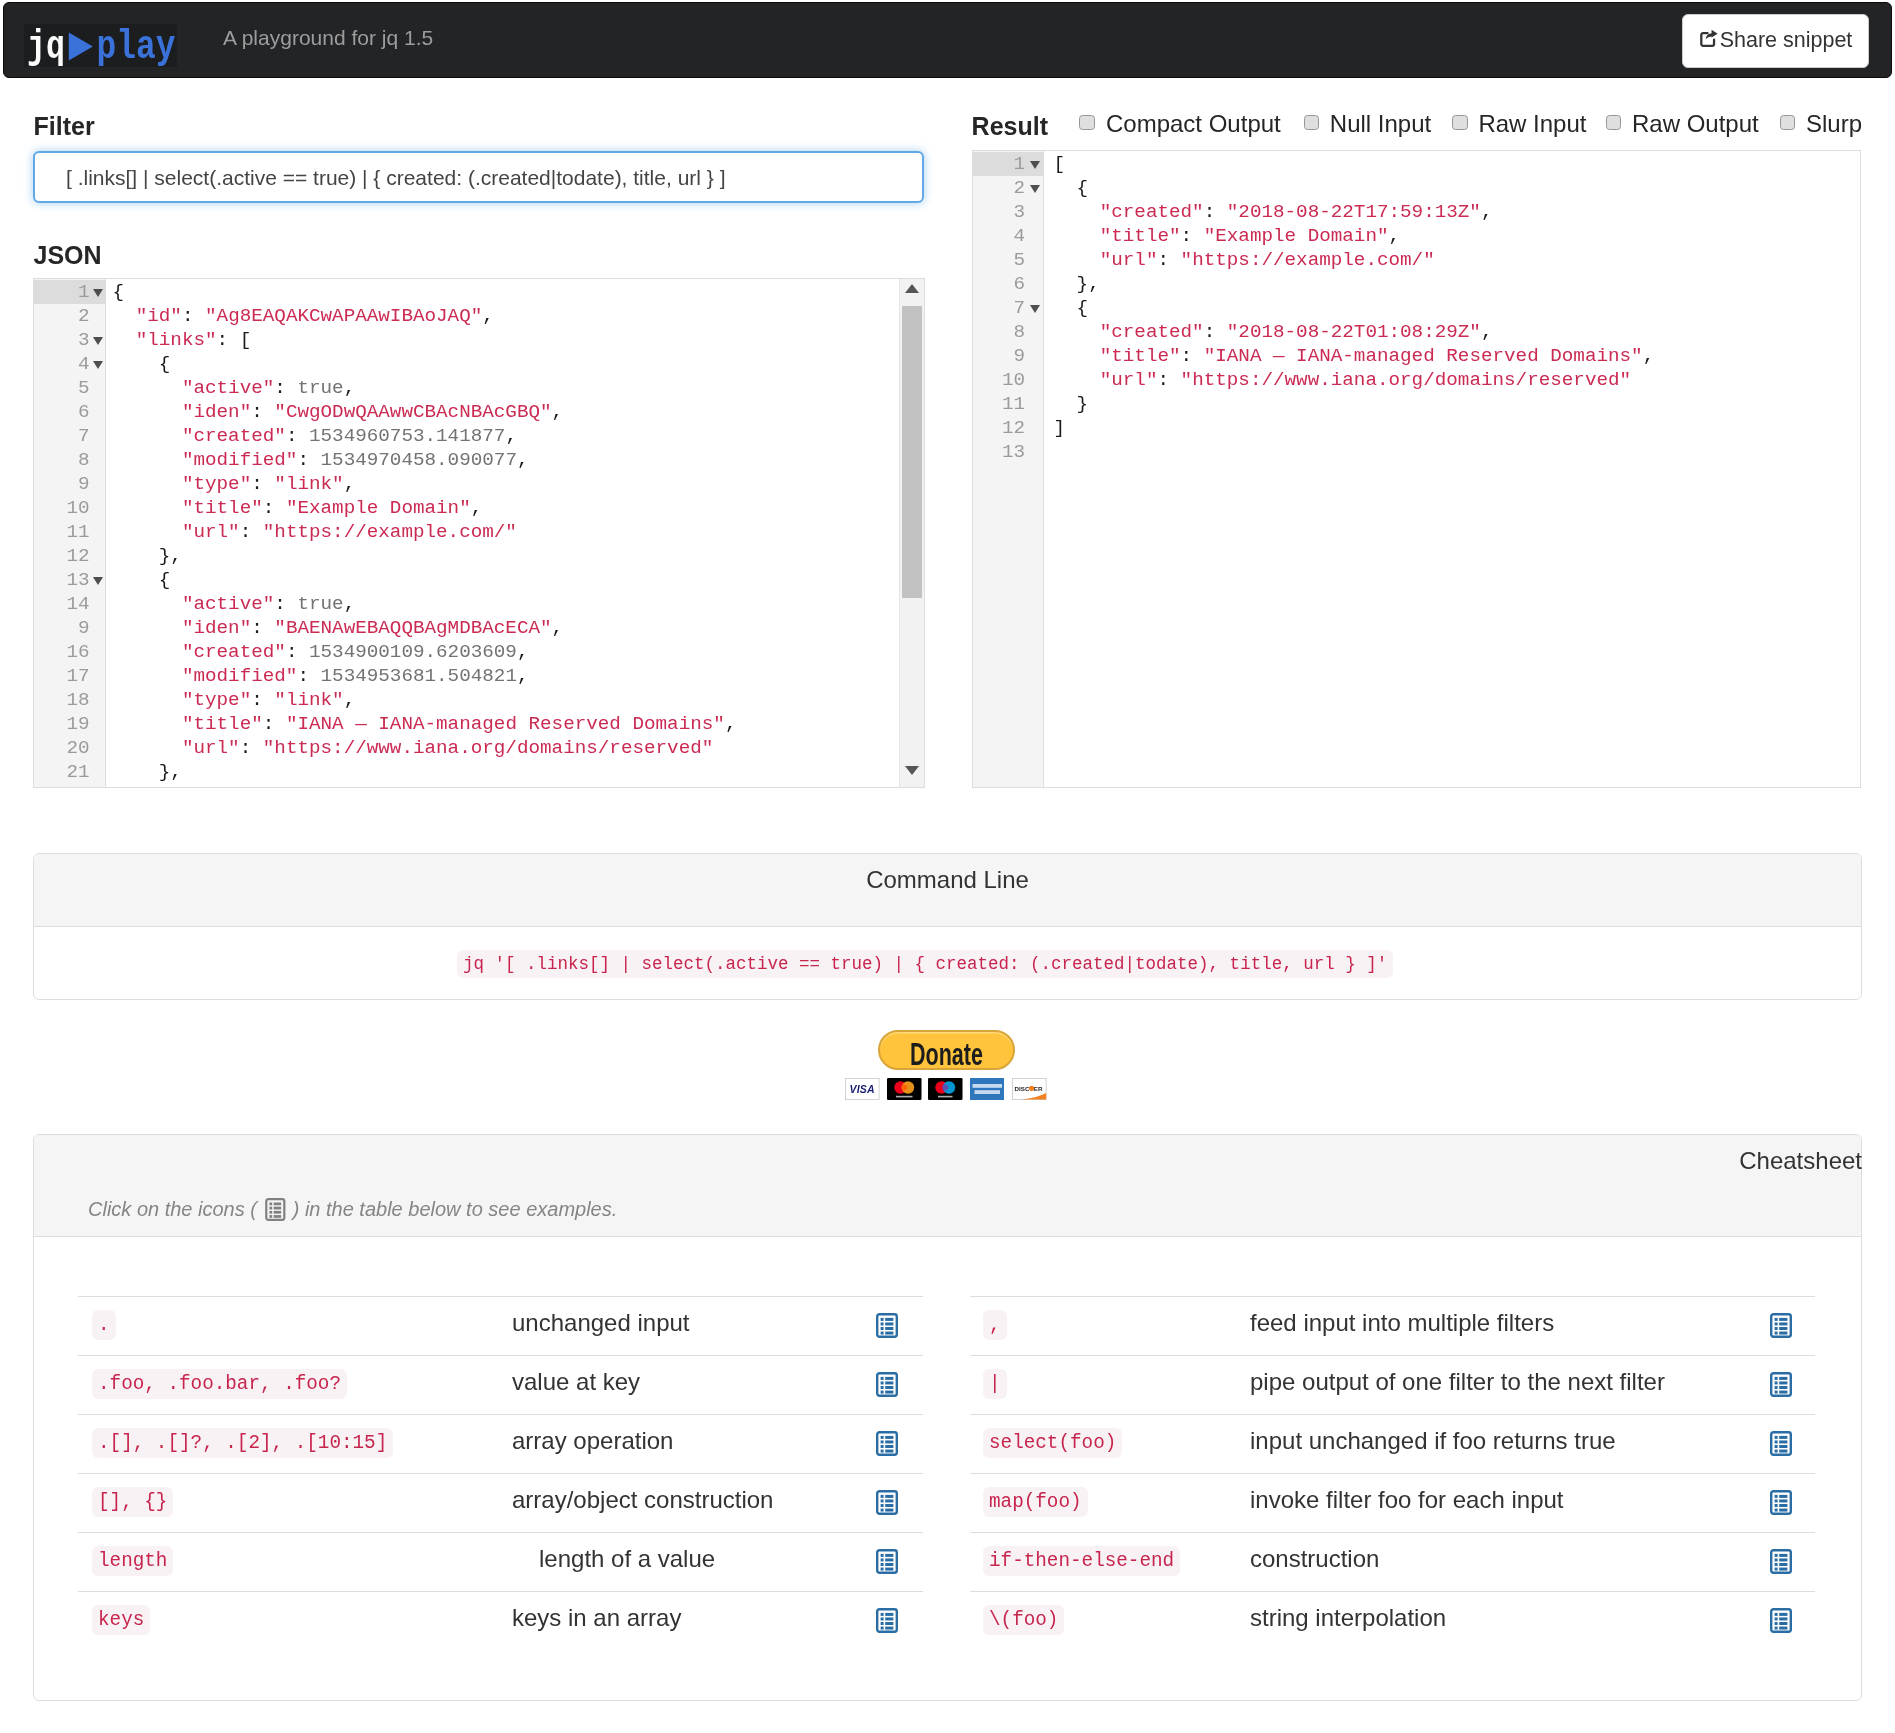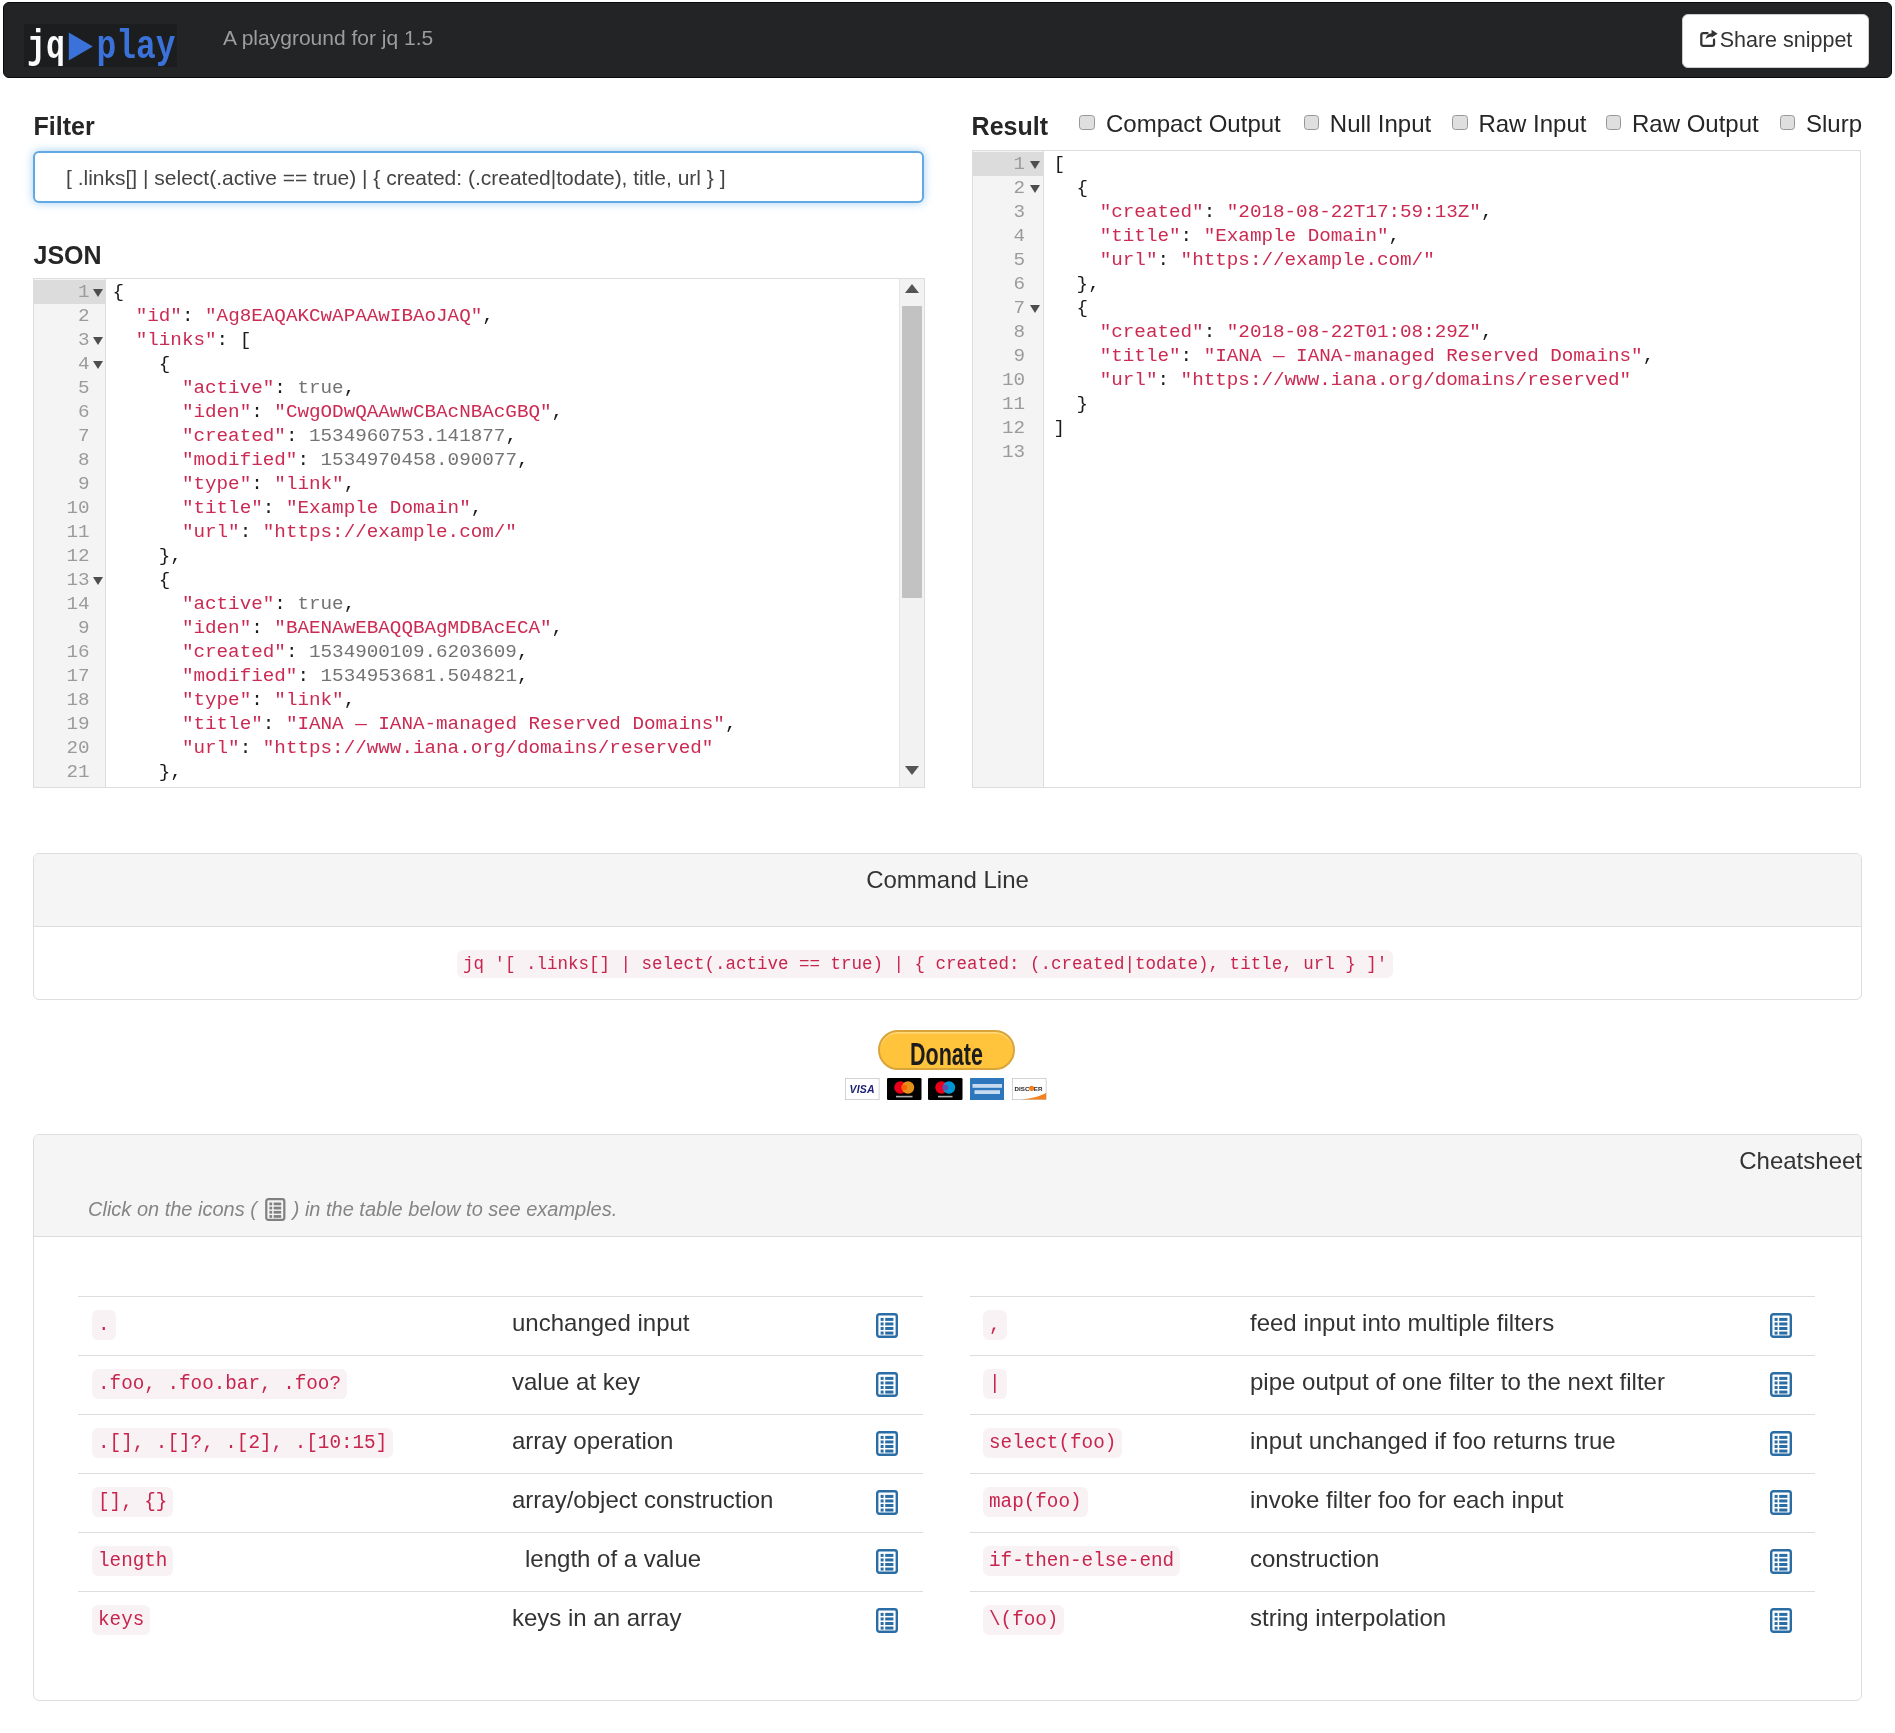--- a/index.html
+++ b/index.html
@@ -332,21 +332,21 @@
       <rect x="4.6" y="9.45" width="3" height="3" fill="#2a6da5"></rect>
       <rect x="9.2" y="9.45" width="8.2" height="3" fill="#2a6da5"></rect>
       <rect x="4.6" y="14.0" width="3" height="3" fill="#2a6da5"></rect>
       <rect x="9.2" y="14.0" width="8.2" height="3" fill="#2a6da5"></rect>
       <rect x="4.6" y="18.549999999999997" width="3" height="3" fill="#2a6da5"></rect>
       <rect x="9.2" y="18.549999999999997" width="8.2" height="3" fill="#2a6da5"></rect>
     </svg>
   </div>
 <div class="rowline" style="left:78px;top:1532px;width:844.5px"></div>
 <div class="chip" style="left:92px;top:1546px">length</div>
-<div class="desc" style="left:525px;top:1545px">length of a value</div>
+<div class="desc" style="left:539px;top:1545px">length of a value</div>
 <div class="icon" style="left:876px;top:1549px">
     <svg width="22" height="25" viewBox="0 0 22 25" style="display:block">
       <rect x="1.2" y="1.2" width="19.6" height="22.6" rx="2.2" fill="none" stroke="#2a6da5" stroke-width="2.4"></rect>
       <rect x="4.6" y="4.9" width="3" height="3" fill="#2a6da5"></rect>
       <rect x="9.2" y="4.9" width="8.2" height="3" fill="#2a6da5"></rect>
       <rect x="4.6" y="9.45" width="3" height="3" fill="#2a6da5"></rect>
       <rect x="9.2" y="9.45" width="8.2" height="3" fill="#2a6da5"></rect>
       <rect x="4.6" y="14.0" width="3" height="3" fill="#2a6da5"></rect>
       <rect x="9.2" y="14.0" width="8.2" height="3" fill="#2a6da5"></rect>
       <rect x="4.6" y="18.549999999999997" width="3" height="3" fill="#2a6da5"></rect>

